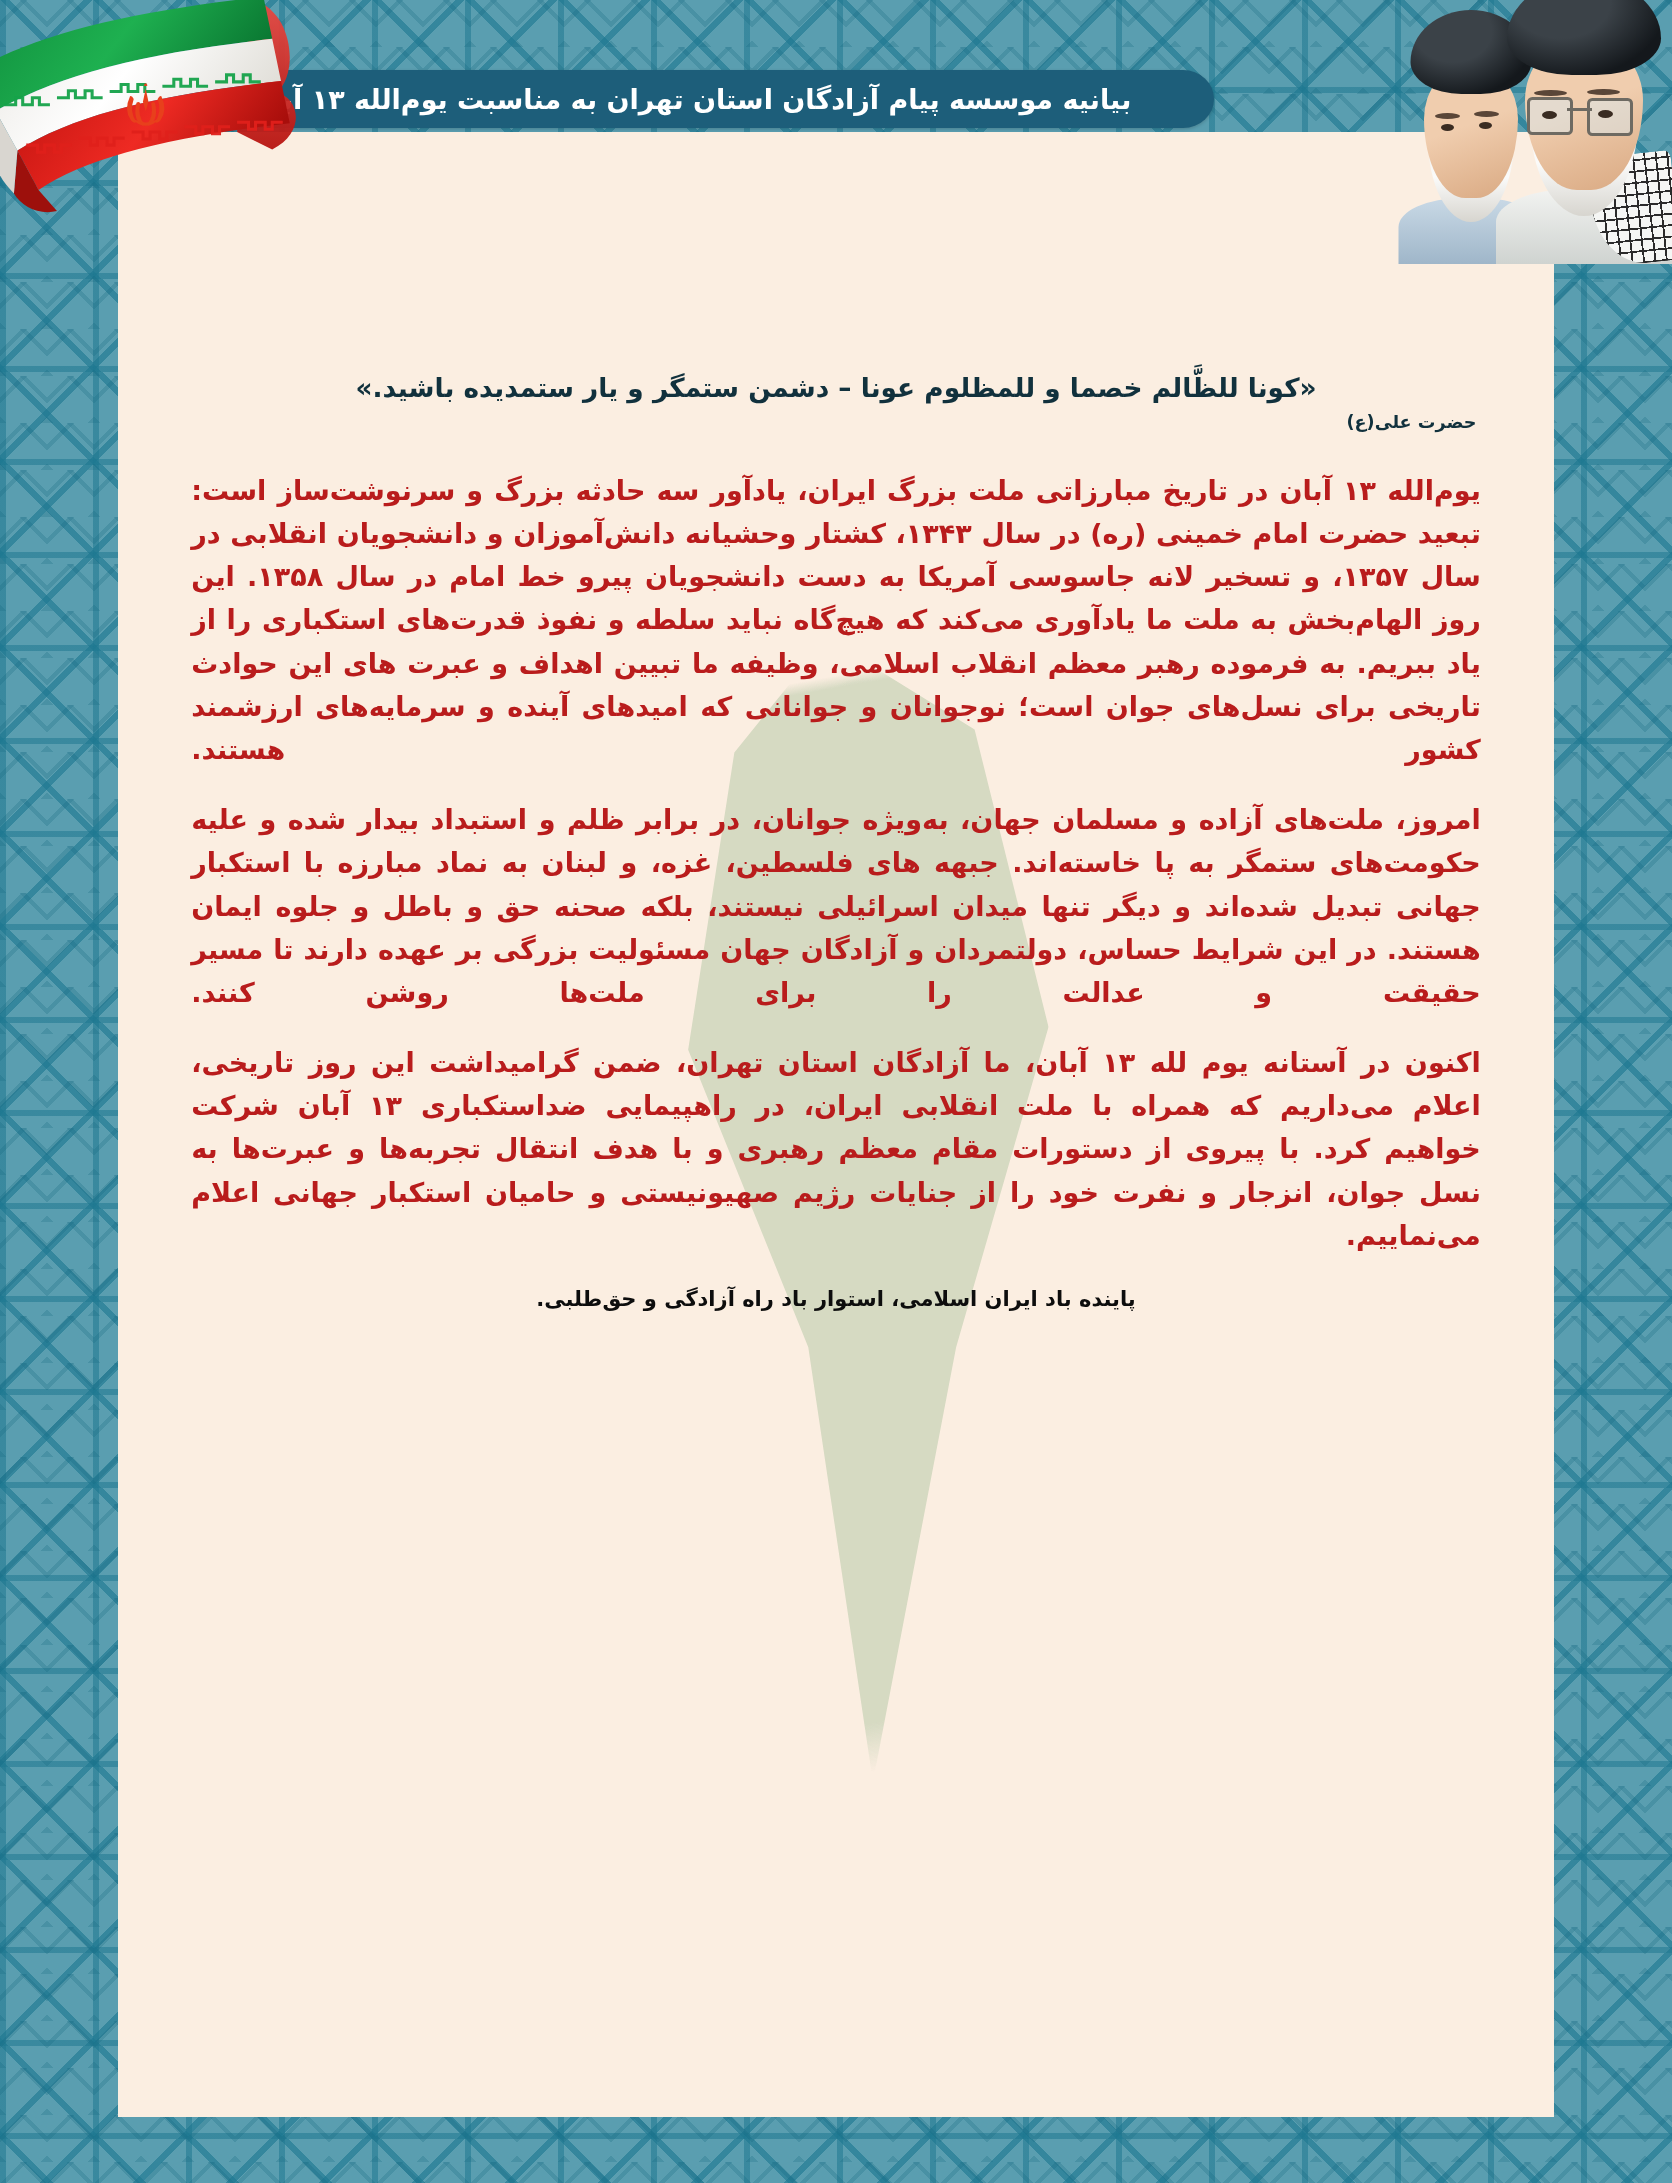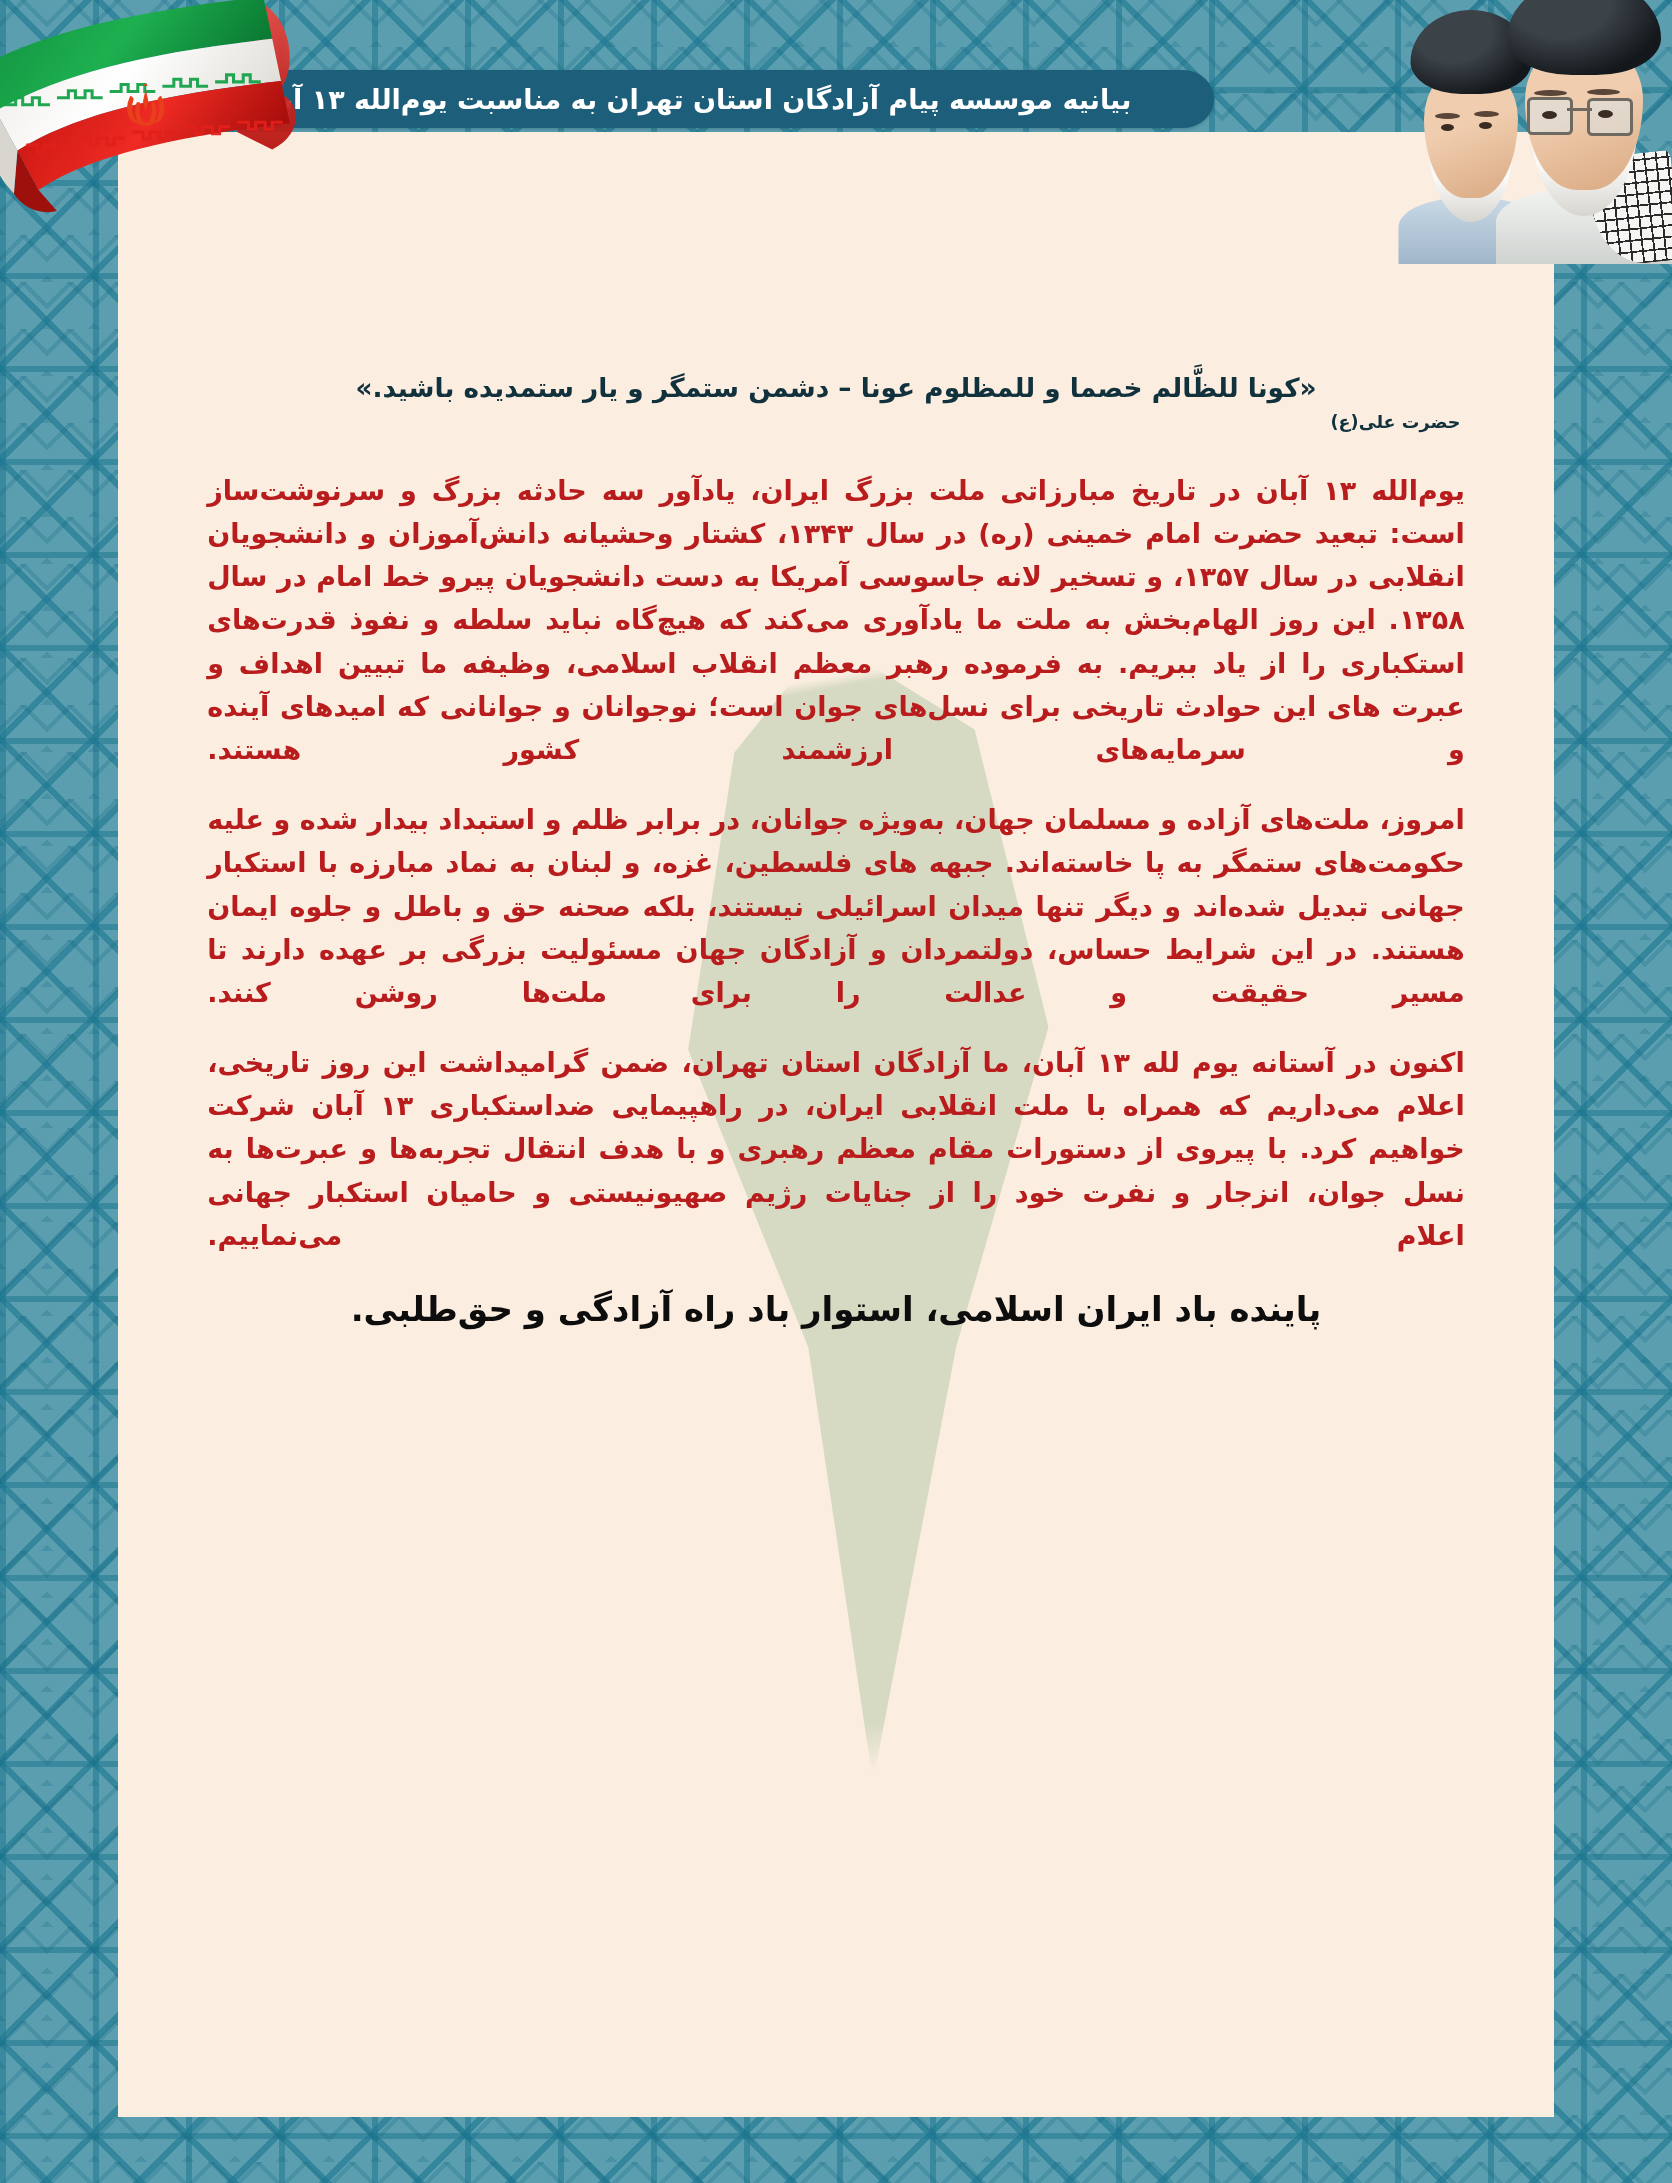--- a/index.html
+++ b/index.html
@@ -104,21 +104,21 @@
     z-index:20;
     box-shadow:0 1.3px 3.5px rgba(0,0,0,.18);
   }
   .titlebar .t{
     color:#ffffff;font-size:27px;font-weight:bold;
     letter-spacing:0;white-space:nowrap;
     font-family:"DejaVu Sans","Liberation Sans",sans-serif;
   }
 
   
-  .content{position:absolute;left:0;right:0;top:0;padding:0 76px;}
+  .content{position:absolute;left:0;right:0;top:0;padding:0 60px;}
 
   .hadith{
     margin-top:238px;
     text-align:center;
     color:#11313d;
     font-size:26.4px;font-weight:bold;line-height:1.35;
   }
   .hadith-src{
     margin-top:6.2px;
     text-align:right;
@@ -133,21 +133,21 @@
     font-weight:bold;
     line-height:1.60;
     text-align:justify;
     text-align-last:justify;
     margin:0 0 27px 0;
     padding:0 13.2px;
   }
   .para.first{margin-top:37px;}
   .para.kashida{text-align:justify;text-align-last:justify;word-spacing:.10em;}
   .closing{
-    color:#0d0d0d;font-size:34px;font-weight:bold;
+    color:#0d0d0d;font-size:21px;font-weight:bold;
     text-align:center;margin-top:26.4px;line-height:1.5;
   }
 </style>
 </head>
 <body>
 
 <div id="poster">
 
   <div class="flag-wrap">
     <svg width="334" height="246" viewBox="0 0 760 560">

